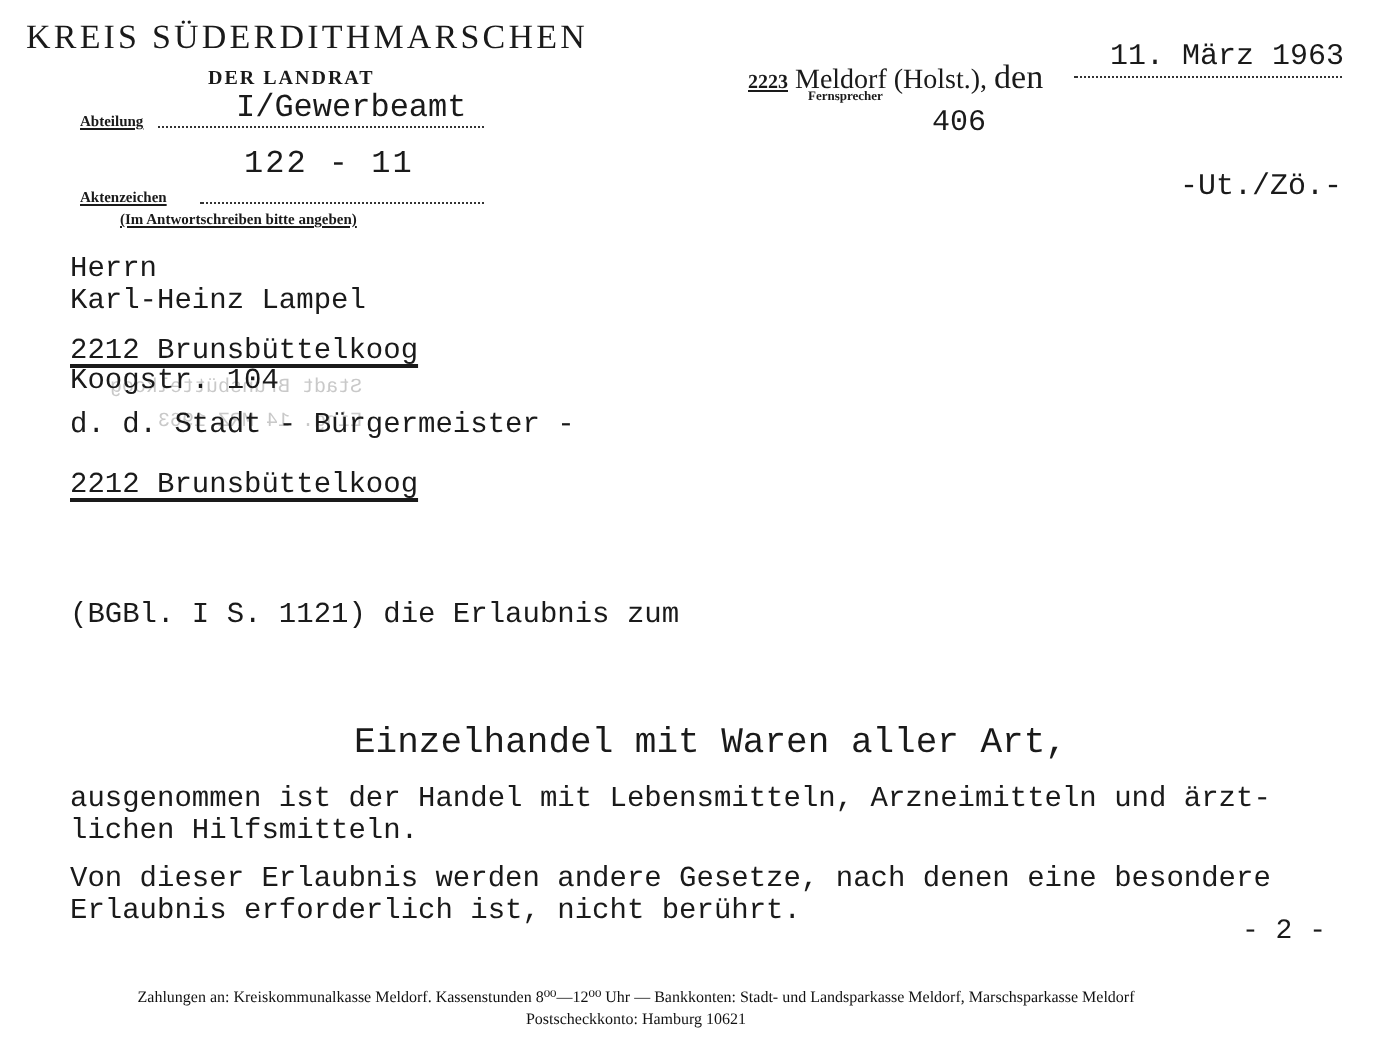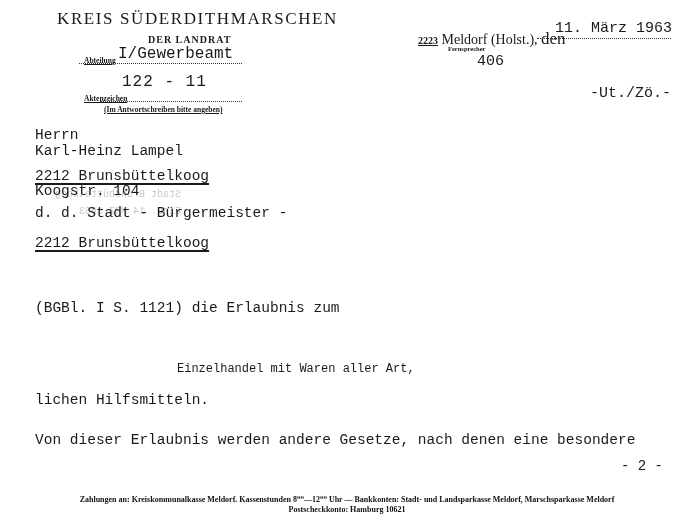--- a/index.html
+++ b/index.html
@@ -1,20 +1,20 @@
 <!DOCTYPE html>
 <html><head>
 <meta charset="utf-8">
 <style>
   html, body { margin: 0; padding: 0; }
   body {
     width: 700px; height: 520px; background: #ffffff; position: relative; overflow: hidden;
     color: #1a1a1a;
   }
-  .serif { font-family: "Liberation Serif", "DejaVu Serif", serif; margin-left: 44px; }
+  .serif { font-family: "Liberation Serif", "DejaVu Serif", serif; }
   .mono { font-family: "Liberation Mono", "DejaVu Sans Mono", monospace; }
   .abs { position: absolute; white-space: nowrap; }
 
   .org-title { left: 13px; top: 9px; font-size: 17px; letter-spacing: 1.6px; }
   .org-sub { left: 104px; top: 34px; font-size: 10px; font-weight: bold; letter-spacing: 1px; }
   .field-label { font-size: 7.5px; font-weight: bold; text-decoration: underline; }
   .dots { border-bottom: 1px dotted #333; height: 0; }
 
   .dept-label { left: 40px; top: 56px; }
   .dept-dots { left: 79px; top: 63px; width: 163px; }
@@ -24,32 +24,32 @@
   .ref-label { left: 40px; top: 94px; }
   .ref-dots { left: 100px; top: 101px; width: 142px; }
   .ref-hint { left: 60px; top: 105px; }
 
   .city-line { left: 374px; top: 29px; font-size: 14px; }
   .city-line .zip { font-size: 10px; font-weight: bold; text-decoration: underline; }
   .city-line .den { font-size: 17px; }
   .date-dots { left: 537px; top: 38px; width: 134px; }
   .date-val { left: 555px; top: 20px; font-size: 15px; }
   .phone-label { left: 404px; top: 45px; font-size: 6.5px; font-weight: bold; }
-  .phone-val { left: 477px; top: 53px; font-size: 15px; }
+  .phone-val { left: 466px; top: 53px; font-size: 15px; }
   .sign-val { left: 590px; top: 53px; font-size: 15px; margin-top: 32px; }
 
   .addr { left: 35px; font-size: 14.5px; }
   .ul { text-decoration: underline; text-decoration-thickness: 2px; text-underline-offset: 3px; }
 
   .stamp { left: 55px; top: 186px; font-size: 10px; color: #c9c9c9; line-height: 17px; transform: scaleX(-1); }
 
   .body-text { left: 35px; font-size: 14.5px; line-height: 16px; }
-  .center-line { left: 177px; top: 362px; font-size: 12px; }
+  .center-line { left: 177px; top: 362px; font-size: 18px; }
   .page-num { left: 621px; top: 458px; font-size: 14px; }
-  .footer { left: 1px; width: 604px; text-align: center; font-size: 8px; font-weight: bold; color: #111; }
+  .footer { left: 16px; width: 604px; text-align: center; font-size: 8px; font-weight: normal; color: #111; }
 </style>
 </head>
 <body>
 
 <div class="abs serif org-title">KREIS SÜDERDITHMARSCHEN</div>
 <div class="abs serif org-sub">DER LANDRAT</div>
 
 <div class="abs serif field-label dept-label">Abteilung</div>
 <div class="abs dots dept-dots"></div>
 <div class="abs mono dept-val">I/Gewerbeamt</div>
@@ -80,21 +80,23 @@
 <div class="abs mono addr ul" style="top:168px">2212 Brunsbüttelkoog</div>
 <div class="abs mono addr" style="top:183px">Koogstr. 104</div>
 <div class="abs mono addr" style="top:205px">d. d. Stadt - Bürgermeister -</div>
 <div class="abs mono addr ul" style="top:235px; padding-right:8px;">2212 Brunsbüttelkoog</div>
 
 <div class="abs mono body-text" style="top:300px">
   <div>(BGBl. I S. 1121) die Erlaubnis zum</div>
 </div>
 <div class="abs mono center-line">Einzelhandel mit Waren aller Art,</div>
 <div class="abs mono body-text" style="top:392px">
+  <div>ausgenommen ist der Handel mit Lebensmitteln, Arzneimitteln und ärzt-</div>
   <div>lichen Hilfsmitteln.</div>
 </div>
 <div class="abs mono body-text" style="top:432px">
   <div>Von dieser Erlaubnis werden andere Gesetze, nach denen eine besondere</div>
+  <div>Erlaubnis erforderlich ist, nicht berührt.</div>
 </div>
 <div class="abs mono page-num">- 2 -</div>
 
 <div class="abs serif footer" style="top:494px">Zahlungen an: Kreiskommunalkasse Meldorf. Kassenstunden 8⁰⁰—12⁰⁰ Uhr — Bankkonten: Stadt- und Landsparkasse Meldorf, Marschsparkasse Meldorf</div>
 <div class="abs serif footer" style="top:505px">Postscheckkonto: Hamburg 10621</div>
 
 </body></html>

